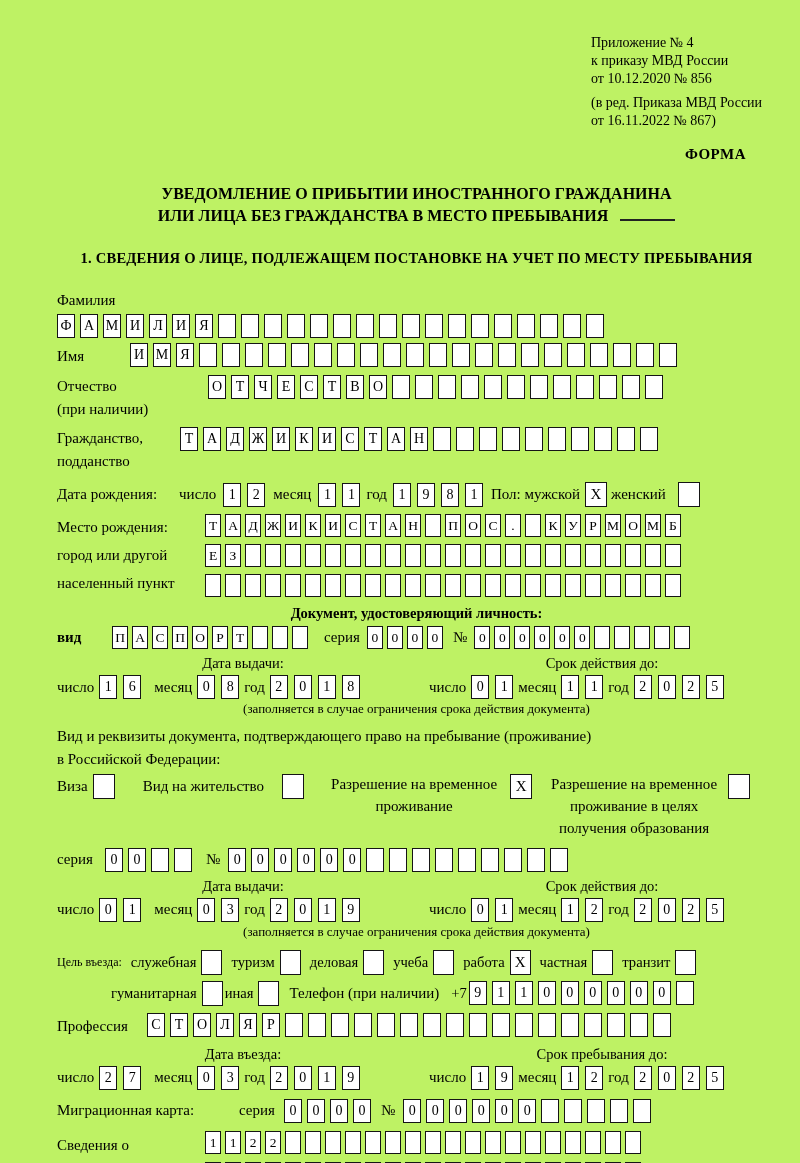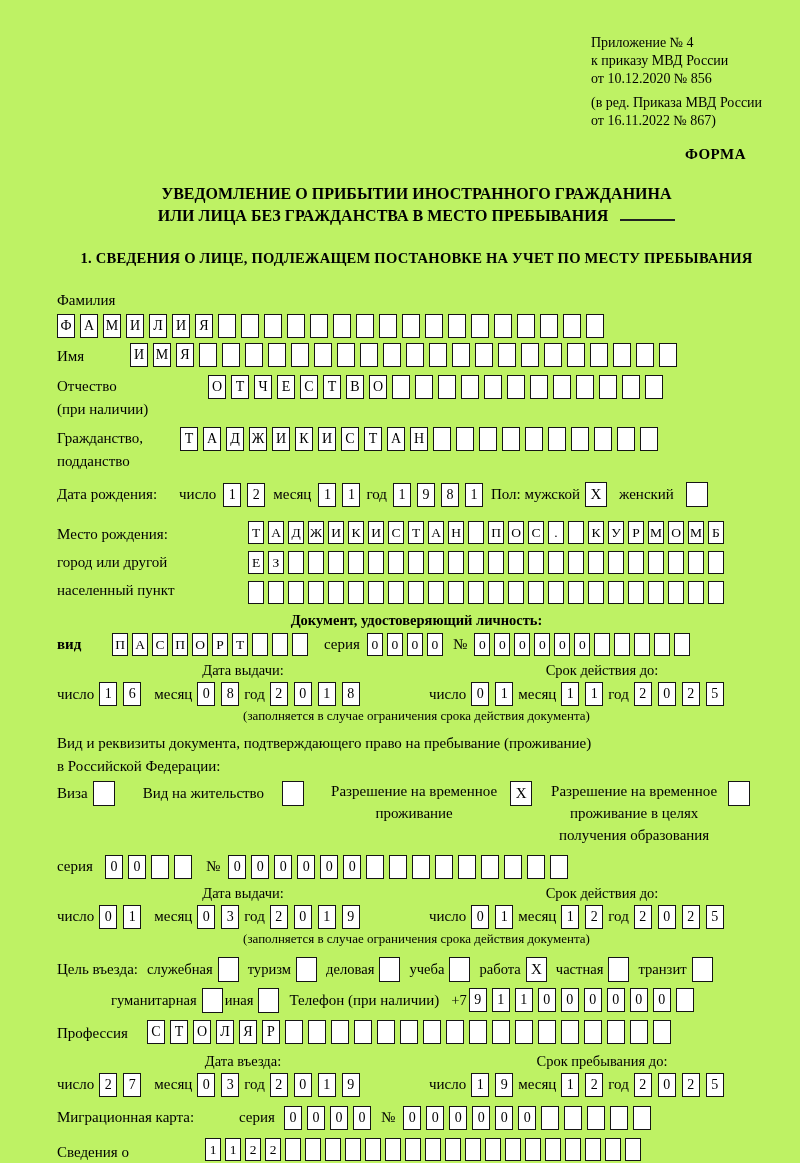--- a/index.html
+++ b/index.html
@@ -212,25 +212,25 @@
     <span>год</span>
     <div class="strip" style="margin:0 8px 0 6px; gap:6px;">
         <span class="cell">1</span>
         <span class="cell">9</span>
         <span class="cell">8</span>
         <span class="cell">1</span>
       </div>
     <span class="nowrap">Пол:</span>&nbsp;
     <span>мужской</span>
     <span class="chk" style="margin-left:5px;">X</span>
-    <span style="margin-left:12px;">женский</span>
+    <span style="margin-left:4px;">женский</span>
     <span class="chk" style="margin-left:12px;"></span>
   </div>
 
-  <div class="frow" style="margin-top:14px;gap:43px;">
+  <div class="frow" style="margin-top:7px;">
     <div class="flabel" style="width:148px; line-height:1.85;">
       <div>Место рождения:</div>
       <div>город или другой</div>
       <div>населенный пункт</div>
     </div>
     <div class="vstack" style="gap:7px;">
       <div class="strip sm">
           <span class="cell">Т</span>
           <span class="cell">А</span>
           <span class="cell">Д</span>
@@ -499,21 +499,21 @@
             <span class="cell">0</span>
             <span class="cell">2</span>
             <span class="cell">5</span>
           </div>
       </div>
     </div>
   </div>
   <div class="limit-note">(заполняется в случае ограничения срока действия документа)</div>
 
   <div class="purpose-row">
-    <span style="font-size:15px;">Цель въезда:</span>
+    <span style="font-size:12px;">Цель въезда:</span>
     <span class="copt">
         <span>служебная</span>
         <span class="chk"></span>
       </span>
     <span class="copt">
         <span>туризм</span>
         <span class="chk"></span>
       </span>
     <span class="copt">
         <span>деловая</span>

